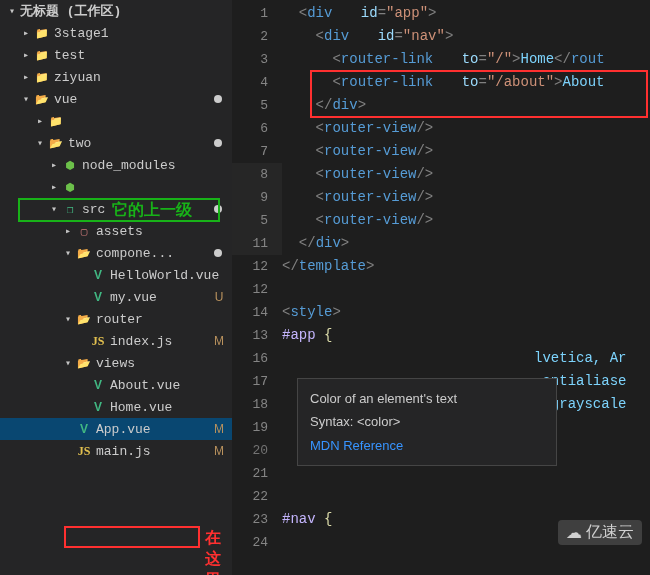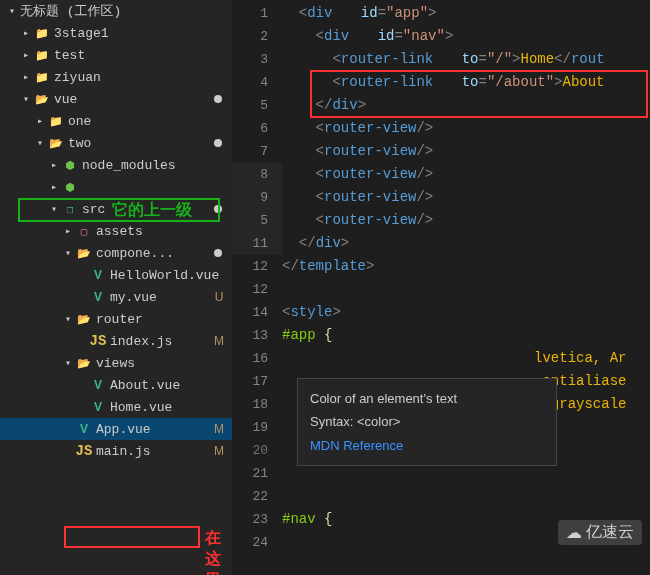--- a/index.html
+++ b/index.html
@@ -20,31 +20,31 @@
     position: relative;
   }
   .tree-item {
     display: flex;
     align-items: center;
     height: 22px;
     cursor: pointer;
     white-space: nowrap;
     padding-right: 6px;
   }
-  .tree-item.root { color: #ccc; font-weight: normal; }
+  .tree-item.root { color: #ccc; font-weight: bold; }
   .tree-item.selected { background: #094771; }
   .chev { width: 16px; text-align: center; color: #c5c5c5; font-size: 10px; }
   .chev.down::before { content: "▾"; }
   .chev.right::before { content: "▸"; }
   .chev.none::before { content: ""; }
   .ficon { width: 16px; height: 16px; display: inline-flex; align-items: center; justify-content: center; margin-right: 4px; font-size: 11px; }
   .ficon.folder   { color: #dcb67a; }
   .ficon.folder-o { color: #dcb67a; }
   .ficon.vue      { color: #41b883; font-weight: bold; font-family: sans-serif; font-size: 12px;}
-  .ficon.js       { color: #e2c04f; font-weight: bold; font-family: Liberation Mono, monospace; font-size: 14px;}
+  .ficon.js       { color: #e2c04f; font-weight: bold; font-family: Liberation Serif, serif; font-size: 12px;}
   .ficon.src      { color: #42b983; }
   .ficon.nodemod  { color: #6cc04a; }
   .ficon.assets   { color: #d07b7b; }
   .ficon.views    { color: #dd6b20; }
   .label { flex: 1; overflow: hidden; text-overflow: ellipsis; color: #ccc; }
   .dot { width: 8px; height: 8px; border-radius: 50%; background: #ccc; margin-right: 4px; }
   .git { color: #b8915d; width: 14px; text-align: center; font-family: sans-serif; font-size: 12px; }
   .green-box { border: 2px solid #18b218; position: absolute; left: 18px; width: 202px; }
   .red-box   { border: 2px solid #ff3030; position: absolute; }
   .anno { position: absolute; color: #ff3030; font-family: sans-serif; font-weight: bold; font-size: 16px; }
@@ -54,22 +54,22 @@
   .gutter { width: 50px; text-align: right; color: #858585; padding-top: 2px; user-select: none; }
   .gutter .ln { height: 23px; line-height: 23px; padding-right: 14px; font-size: 13px; }
   .gutter .ln.hl { background: rgba(255,255,255,0.04); }
   .gutter .ln.cur { color: #737373; }
   .code { flex: 1; padding-top: 2px; font-size: 14px; position: relative; }
   .code .cl { height: 23px; line-height: 23px; white-space: pre; }
   .cl .p  { color: #808080; }   
   .cl .t  { color: #569cd6; }   
   .cl .a  { color: #9cdcfe; margin-left: 20px; }   
   .cl .s  { color: #ce9178; }   
-  .cl .tx { color: #eab308; }   
-  .cl .sel{ color: #84cc16; }   
+  .cl .tx { color: #7dd3fc; }   
+  .cl .sel{ color: #c4b5fd; }   
   .cl .prop{color: #9cdcfe; }   
   .cl .val{ color: #5eead4; }   
   .cl .br { color: #dcdcaa; }
 
   .hover-box {
     position: absolute;
     top: 378px;
     left: 65px;
     width: 260px;
     background: #252526;
@@ -114,21 +114,20 @@
       </div>
       <div class="tree-item" style="padding-left: 18px;">
         <span class="chev down"></span>
         <span class="ficon folder-o">📂</span>
         <span class="label">vue</span>
         <span class="dot"></span>
       </div>
       <div class="tree-item" style="padding-left: 32px;">
         <span class="chev right"></span>
         <span class="ficon folder">📁</span>
-        <span class="label">one</span>
       </div>
       <div class="tree-item" style="padding-left: 32px;">
         <span class="chev down"></span>
         <span class="ficon folder-o">📂</span>
         <span class="label">two</span>
         <span class="dot"></span>
       </div>
       <div class="tree-item" style="padding-left: 46px;">
         <span class="chev right"></span>
         <span class="ficon nodemod">⬢</span>

